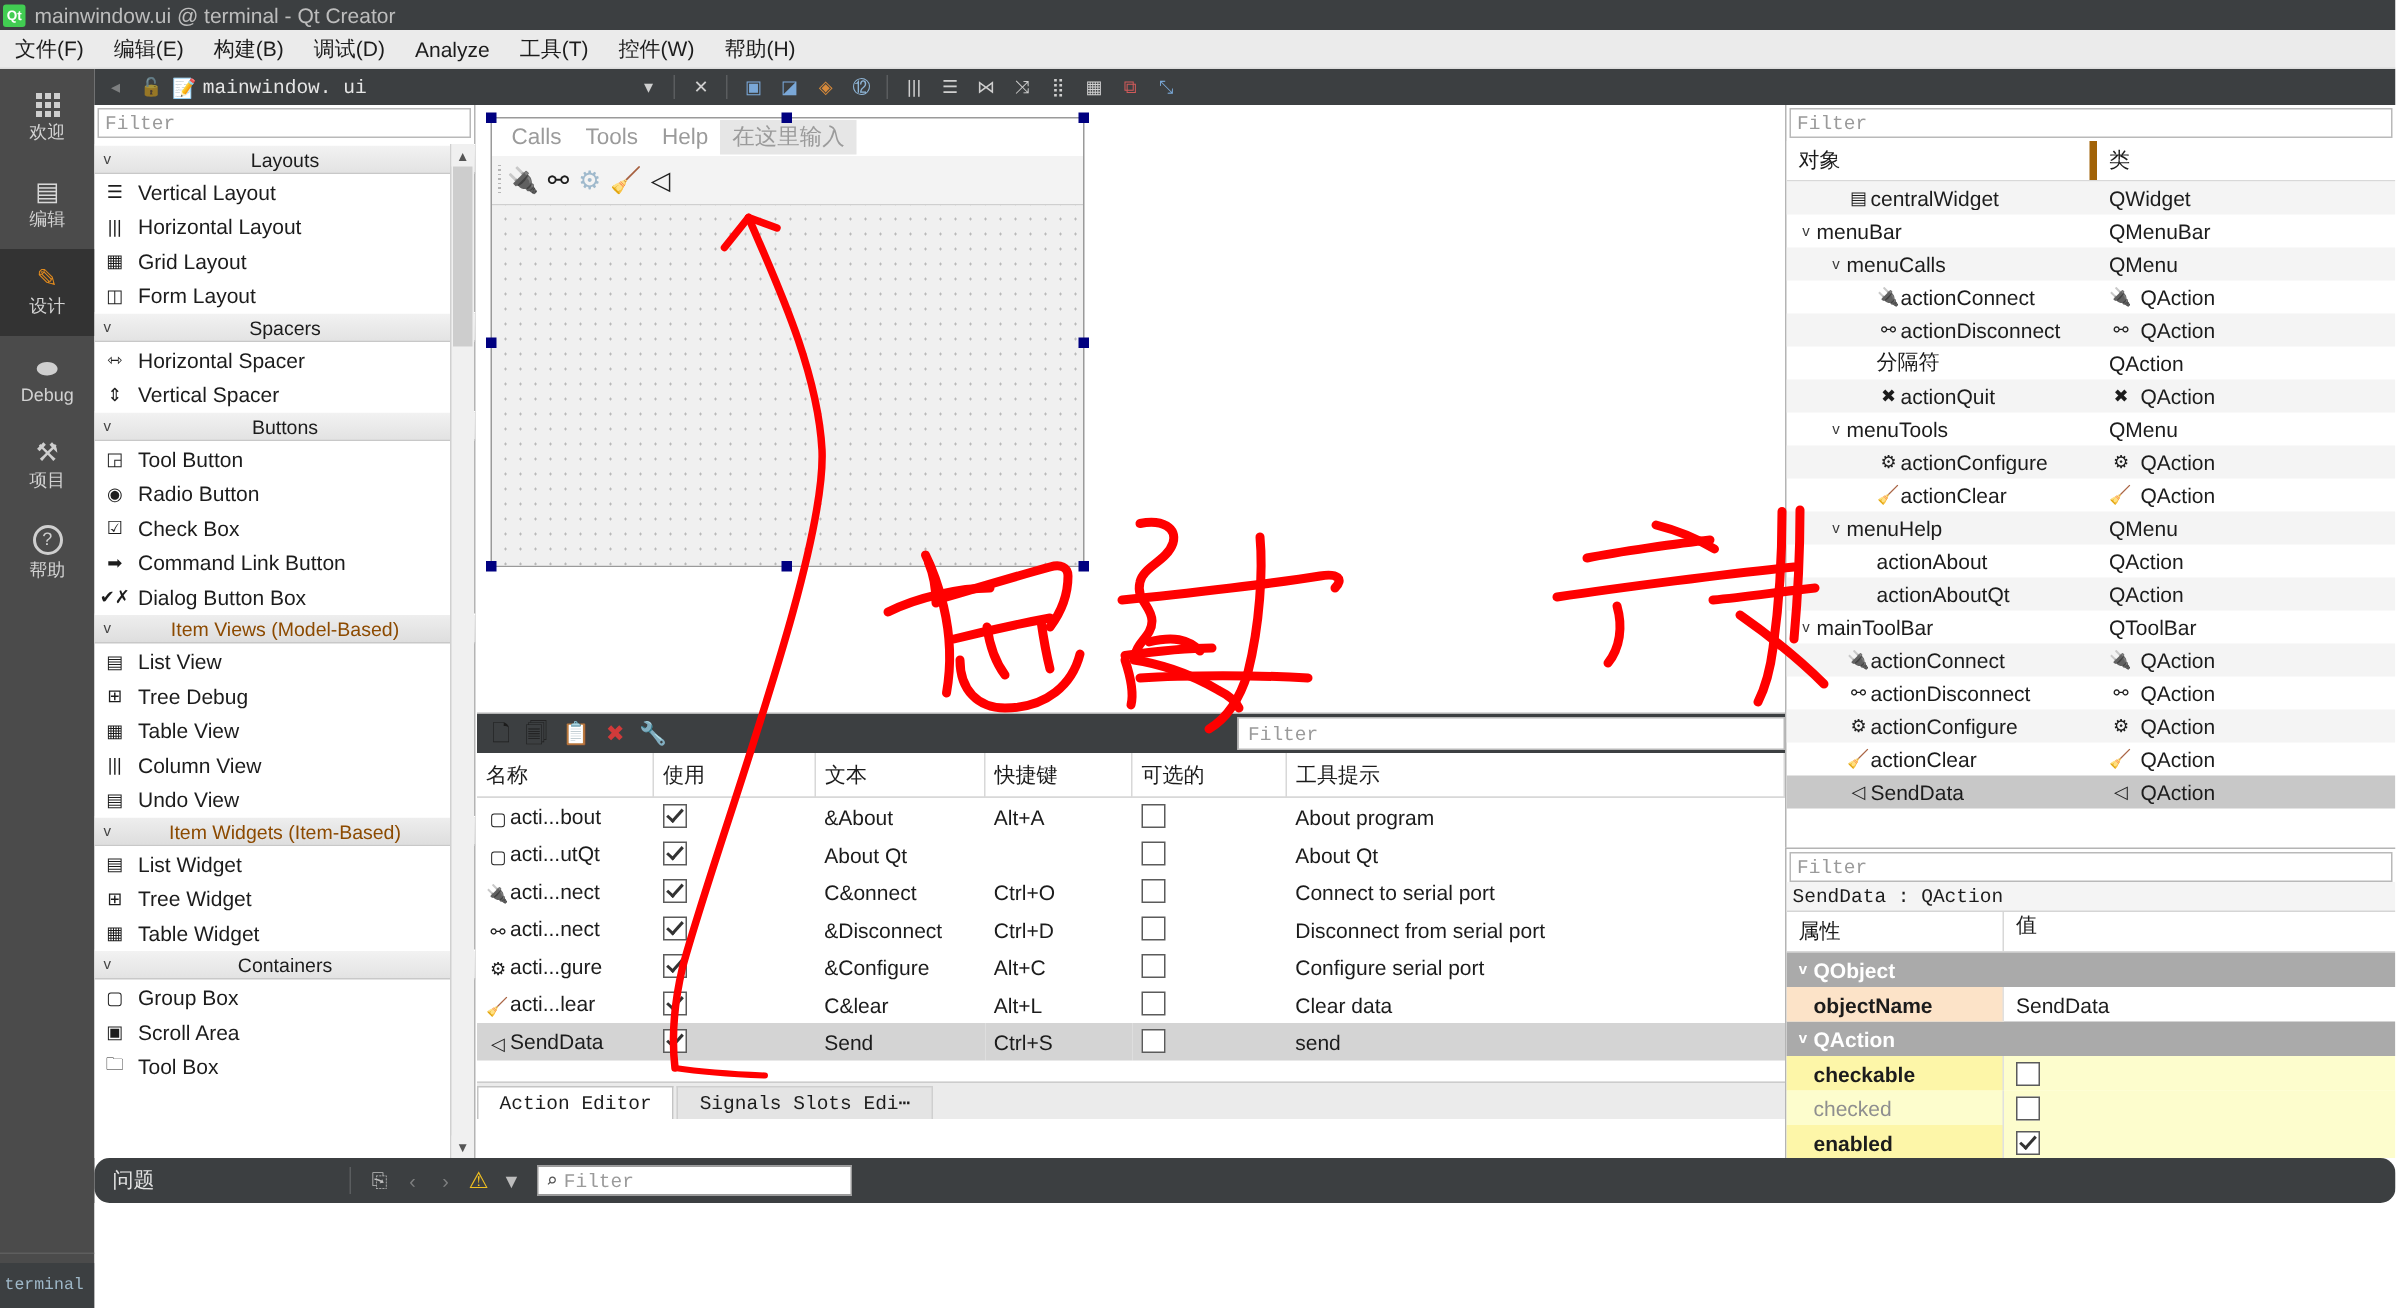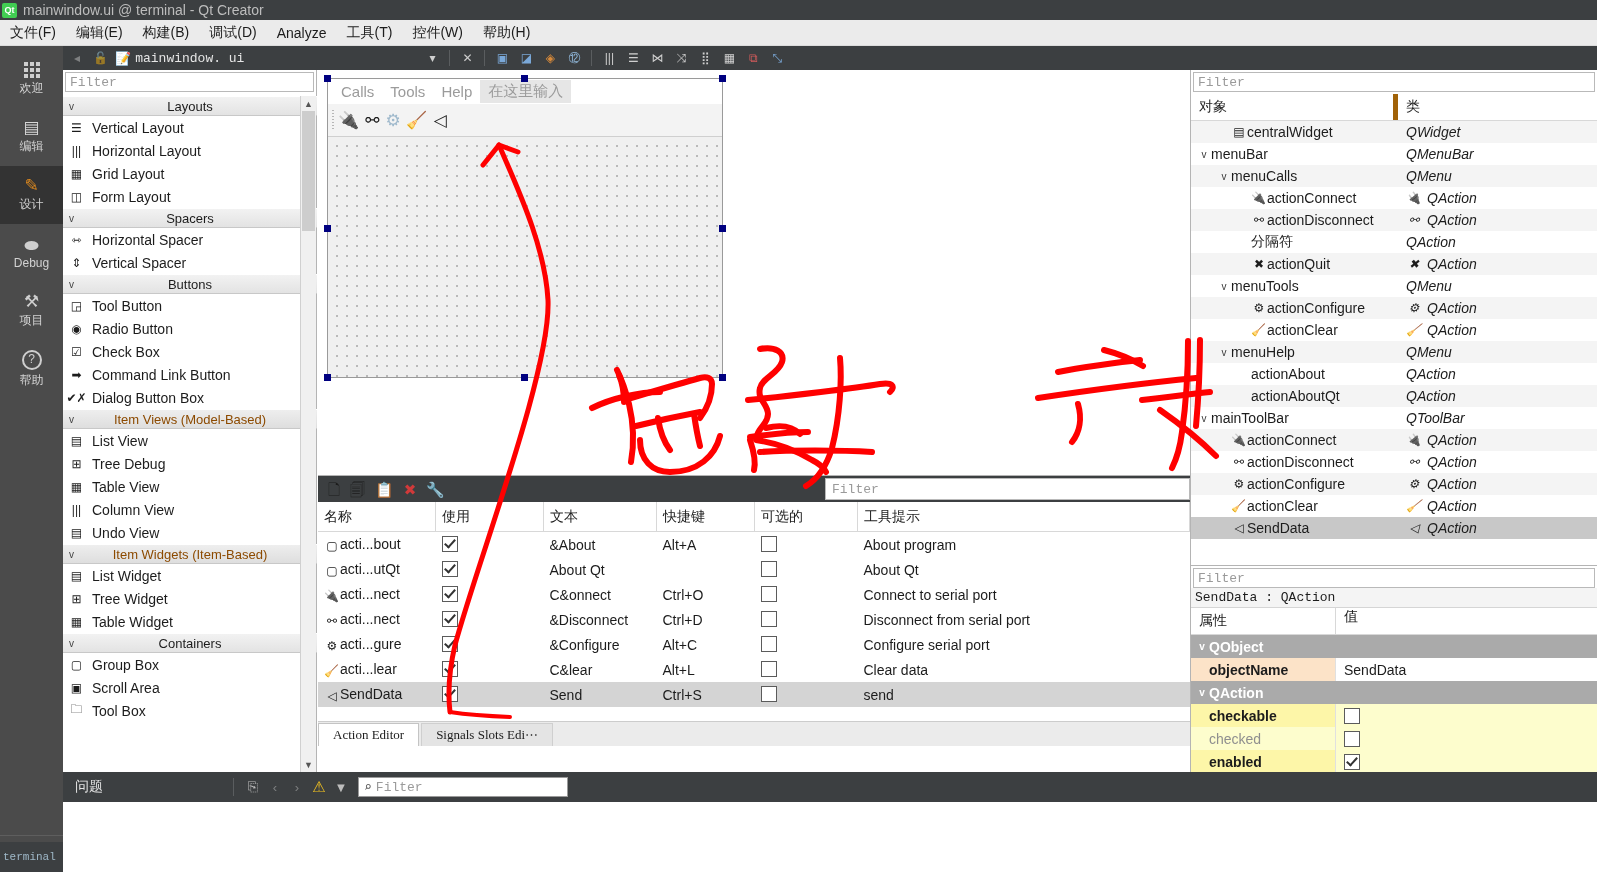--- a/index.html
+++ b/index.html
@@ -127,37 +127,37 @@
     border-right:1px solid #d8d8d8;border-bottom:1px solid #d8d8d8;padding-left:6px;color:#1c1c1c;
   }
   table.aetbl td{height:23px;border:0;padding-left:6px;color:#1c1c1c;white-space:nowrap;}
   table.aetbl tr.selrow td{background:#d4d4d4;}
   .cbx{display:inline-block;width:14px;height:14px;border:1px solid #5b5b5b;background:#ffffff;position:relative;vertical-align:-2px;}
   .cbx.on::after{content:"";position:absolute;left:4px;top:0px;width:4px;height:9px;border:solid #333;border-width:0 2px 2px 0;transform:rotate(42deg);}
   .rowicon{display:inline-block;width:16px;text-align:center;font-size:12px;vertical-align:-1px;}
 
   
   .ae-tabs{position:absolute;left:0;bottom:26px;width:872px;height:24px;background:#ebebeb;border-top:1px solid #cccccc;
-    display:flex;align-items:flex-end;font-family:Liberation Serif, serif;font-size:13px;}
+    display:flex;align-items:flex-end;font-family:Liberation Mono, monospace;font-size:13px;}
   .ae-tab{padding:3px 14px;background:#ffffff;border:1px solid #c4c4c4;border-bottom:none;margin-right:2px;color:#1c1c1c;}
   .ae-tab.inactive{background:#e4e4e4;border-color:#cfcfcf;color:#1c1c1c;}
 
   
   .objinsp{
     position:absolute;left:1190px;top:70px;width:407px;height:495px;background:#ffffff;
     border-left:1px solid #b4b4b4;box-sizing:border-box;overflow:hidden;
   }
   .oi-head{display:flex;height:26px;border-bottom:1px solid #d8d8d8;background:#ffffff;font-size:14px;align-items:center;}
   .oi-head .c1{width:207px;padding-left:8px;border-right:5px solid #a16207;height:26px;display:flex;align-items:center;box-sizing:border-box;}
   .oi-head .c2{flex:1;padding-left:8px;}
   .oi-row{display:flex;height:22px;align-items:center;font-size:14px;}
   .oi-row.alt{background:#f4f4f4;}
   .oi-row.sel{background:#c8c8c8;}
   .oi-row .o{width:207px;display:flex;align-items:center;box-sizing:border-box;white-space:nowrap;overflow:hidden;}
-  .oi-row .k{flex:1;display:flex;align-items:center;gap:5px;padding-left:8px;box-sizing:border-box;white-space:nowrap;font-style:italic;}
+  .oi-row .k{flex:1;display:flex;align-items:center;gap:5px;padding-left:8px;box-sizing:border-box;white-space:nowrap;}
   .tchev{display:inline-block;width:14px;text-align:center;font-size:10px;color:#3a3a3a;}
 
   
   .propeditor{
     position:absolute;left:1190px;top:565px;width:407px;height:207px;background:#ffffff;
     border-left:1px solid #b4b4b4;border-top:1px solid #b4b4b4;box-sizing:border-box;overflow:hidden;
   }
   .pe-sub{height:20px;background:#f4f4f4;border-bottom:1px solid #d5d5d5;display:flex;align-items:center;
      padding-left:4px;font-family:"Liberation Mono",monospace;font-size:13px;color:#1c1c1c;box-sizing:border-box;}
   .pe-head{display:flex;height:26px;border-bottom:1px solid #d8d8d8;font-size:14px;}
@@ -170,21 +170,21 @@
   .pe-row .v{flex:1;padding-left:8px;display:flex;align-items:center;height:23px;box-sizing:border-box;}
   .pe-row.modified .p{background:#fce3c8;font-weight:bold;}
   .pe-row.yellow{background:#fdfdcd;}
   .pe-row.yellow .p{background:#fdf6a8;font-weight:bold;}
   .pe-row.yellow.dim .p{background:#fdfdcd;font-weight:normal;color:#8f8f8f;}
   .pe-row.yellow.dim .v{background:#fdfdcd;}
 
   
   .issuesbar{
     position:absolute;left:63px;top:772px;width:1534px;height:30px;background:#3c3f41;
-    display:flex;align-items:center;gap:0;box-sizing:border-box;
+    display:flex;align-items:center;gap:0;box-sizing:border-box;border-radius:10px;
   }
   .issuesbar .title{color:#e3e3e3;font-size:14px;padding-left:12px;width:150px;}
   .issuesbar .sepv{width:1px;height:18px;background:#5a5d5f;margin:0 8px;}
   .issuesbar .ib{width:22px;height:20px;display:flex;align-items:center;justify-content:center;color:#bdbdbd;font-size:13px;cursor:pointer;}
   .issuesbar .warn{color:#f0c020;font-size:15px;}
   .issuesbar .ifilter{margin-left:6px;width:210px;height:20px;background:#ffffff;border:1px solid #9a9a9a;
      display:flex;align-items:center;gap:4px;padding-left:5px;box-sizing:border-box;
      font-family:"Liberation Mono",monospace;font-size:13px;color:#9a9a9a;}
   .issuespane{position:absolute;left:63px;top:802px;width:1534px;height:70px;background:#ffffff;}
 

